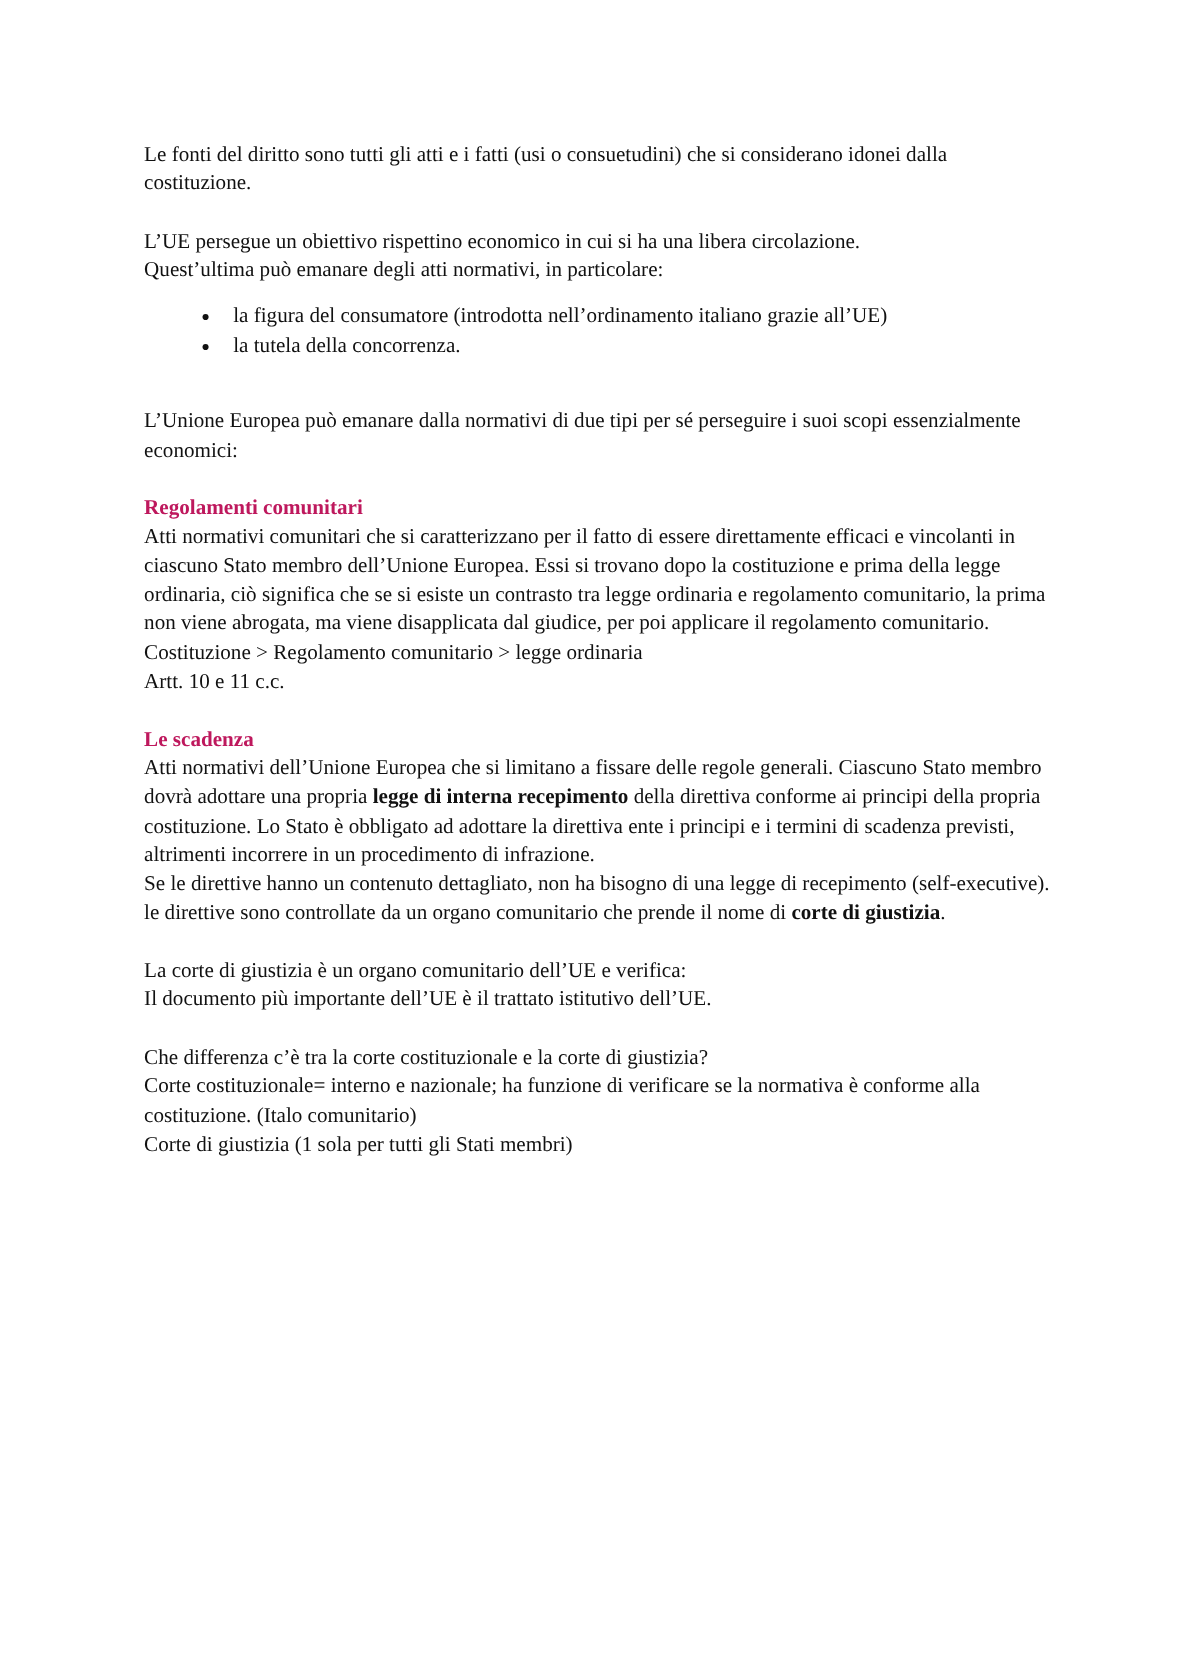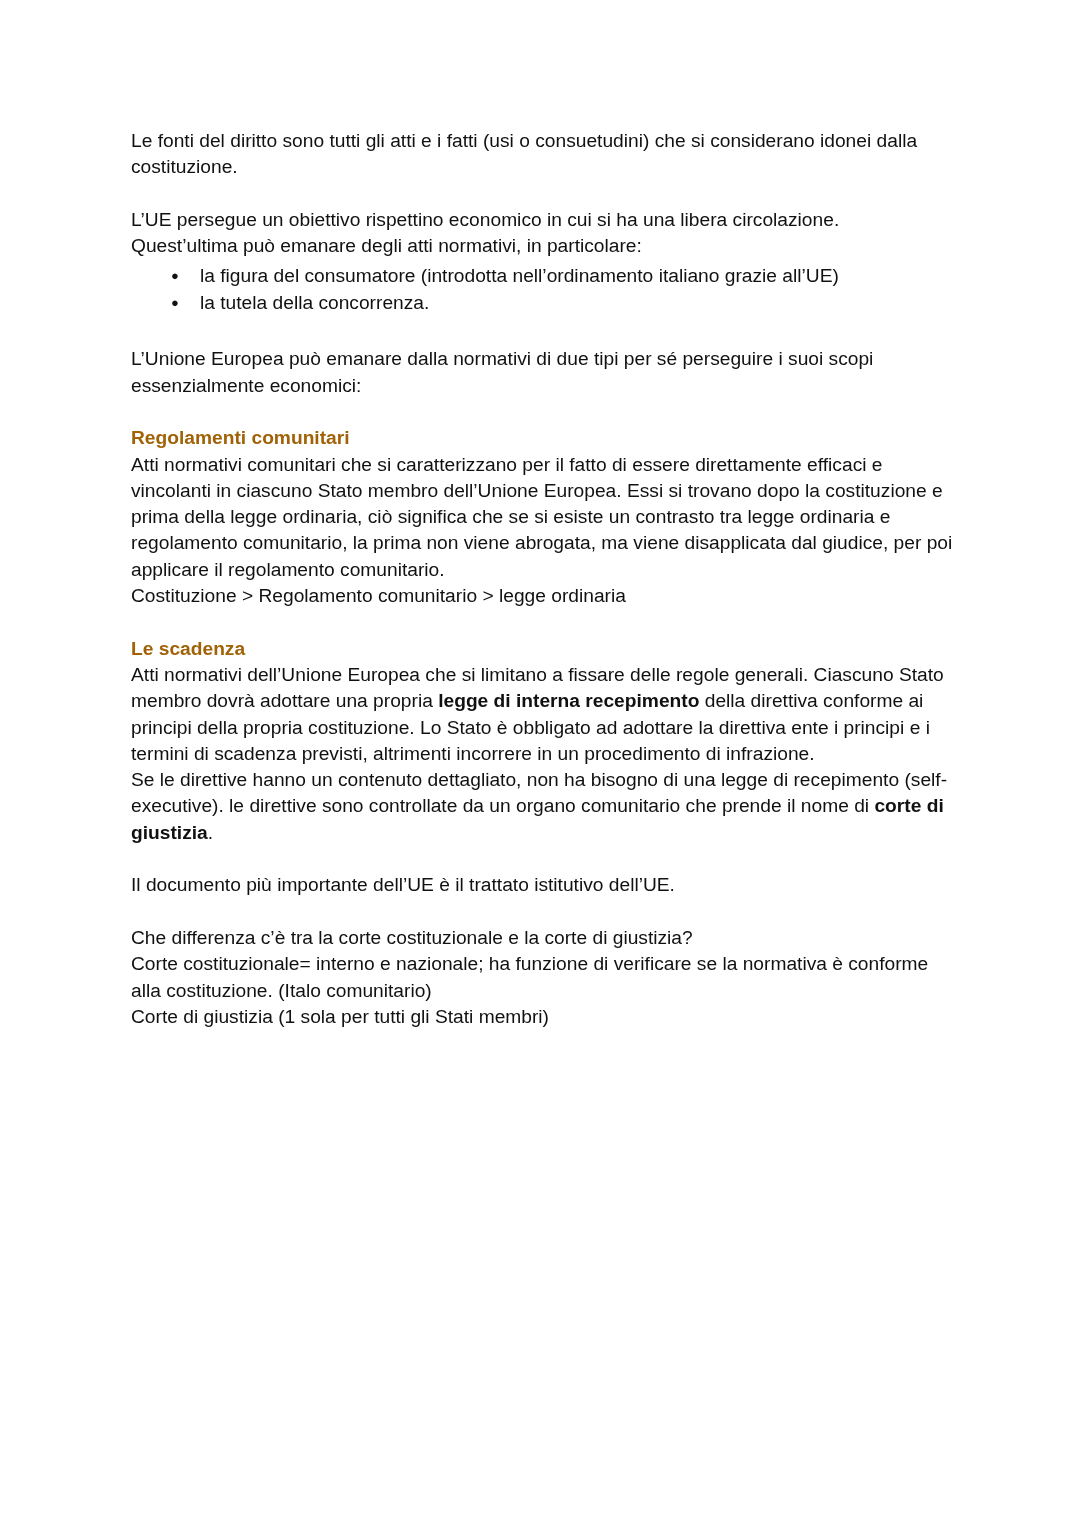--- a/index.html
+++ b/index.html
@@ -1,25 +1,25 @@
 <!DOCTYPE html>
 <html><head>
   <meta charset="utf-8">
   <style>
     html, body { margin: 0; padding: 0; background: #ffffff; }
     body { width: 1080px; height: 1525px; position: relative; overflow: hidden; }
     .page {
       position: absolute; left: 131px; top: 128px; width: 830px;
-      font-family: Liberation Sans, sans-serif;
+      font-family: Liberation Serif, serif;
       font-size: 19.2px; line-height: 26.3px; color: #111111;
     }
     p { margin: 0; }
     .gap { height: 26.3px; }
-    .heading { color: #a16207; font-weight: bold; }
-    ul { margin: 4px; padding: 0; list-style: none; }
+    .heading { color: #be185d; font-weight: bold; }
+    ul { margin: 16px; padding: 0; list-style: none; }
     ul li { position: relative; padding-left: 65px; }
     ul li::before {
       content: "\25CF"; position: absolute; left: 36px; top: 0;
       font-size: 13px;
     }
     b { font-weight: bold; text-align: right; }
   </style>
 </head>
 <body>
 
@@ -31,23 +31,25 @@
   <ul>
     <li>la figura del consumatore (introdotta nell’ordinamento italiano grazie all’UE)</li>
     <li>la tutela della concorrenza.</li>
   </ul>
   <div class="gap"></div>
   <p>L’Unione Europea può emanare dalla normativi di due tipi per sé perseguire i suoi scopi essenzialmente economici:</p>
   <div class="gap"></div>
   <p class="heading">Regolamenti comunitari</p>
   <p>Atti normativi comunitari che si caratterizzano per il fatto di essere direttamente efficaci e vincolanti in ciascuno Stato membro dell’Unione Europea. Essi si trovano dopo la costituzione e prima della legge ordinaria, ciò significa che se si esiste un contrasto tra legge ordinaria e regolamento comunitario, la prima non viene abrogata, ma viene disapplicata dal giudice, per poi applicare il regolamento comunitario.</p>
   <p>Costituzione &gt; Regolamento comunitario &gt; legge ordinaria</p>
+  <p>Artt. 10 e 11 c.c.</p>
   <div class="gap"></div>
   <p class="heading">Le scadenza</p>
   <p><span>Atti normativi dell’Unione Europea che si limitano a fissare delle regole generali. Ciascuno Stato membro dovrà adottare una propria </span><b>legge di interna recepimento</b><span> della direttiva conforme ai principi della propria costituzione. Lo Stato è obbligato ad adottare la direttiva ente i principi e i termini di scadenza previsti, altrimenti incorrere in un procedimento di infrazione.</span></p>
   <p><span>Se le direttive hanno un contenuto dettagliato, non ha bisogno di una legge di recepimento (self-executive). le direttive sono controllate da un organo comunitario che prende il nome di </span><b>corte di giustizia</b><span>.</span></p>
   <div class="gap"></div>
+  <p>La corte di giustizia è un organo comunitario dell’UE e verifica:</p>
   <p>Il documento più importante dell’UE è il trattato istitutivo dell’UE.</p>
   <div class="gap"></div>
   <p>Che differenza c’è tra la corte costituzionale e la corte di giustizia?</p>
   <p>Corte costituzionale= interno e nazionale; ha funzione di verificare se la normativa è conforme alla costituzione. (Italo comunitario)</p>
   <p>Corte di giustizia (1 sola per tutti gli Stati membri)</p>
 </div>
 
 </body></html>

